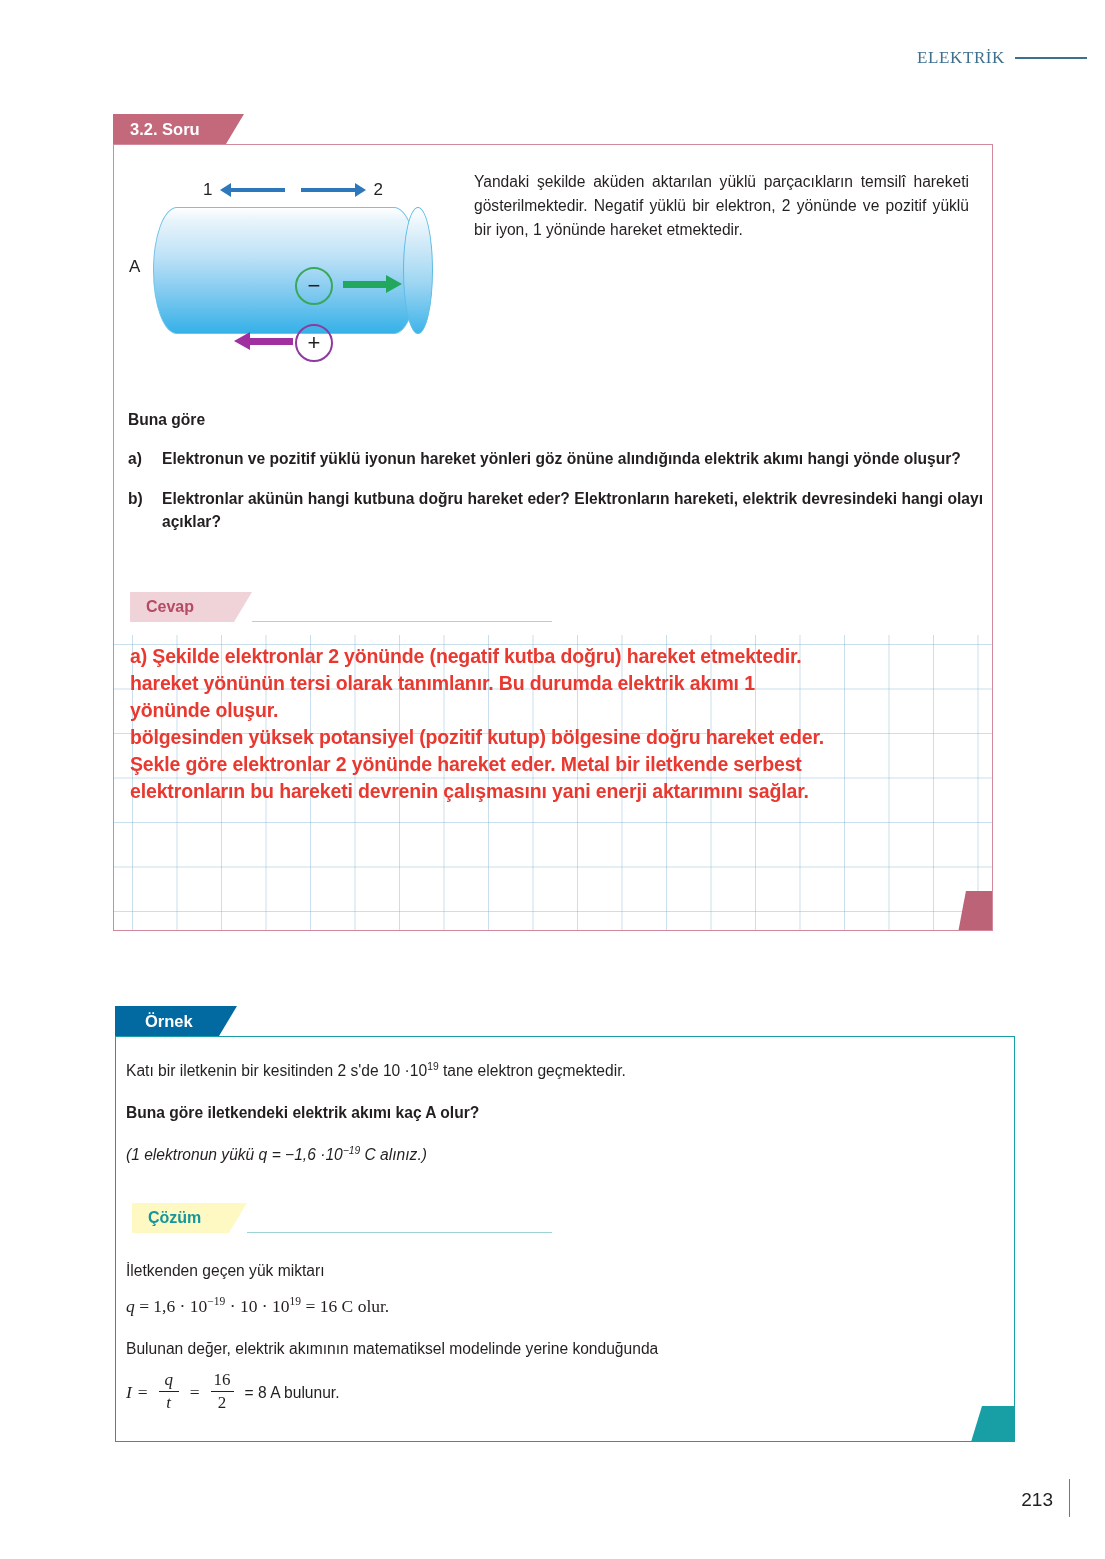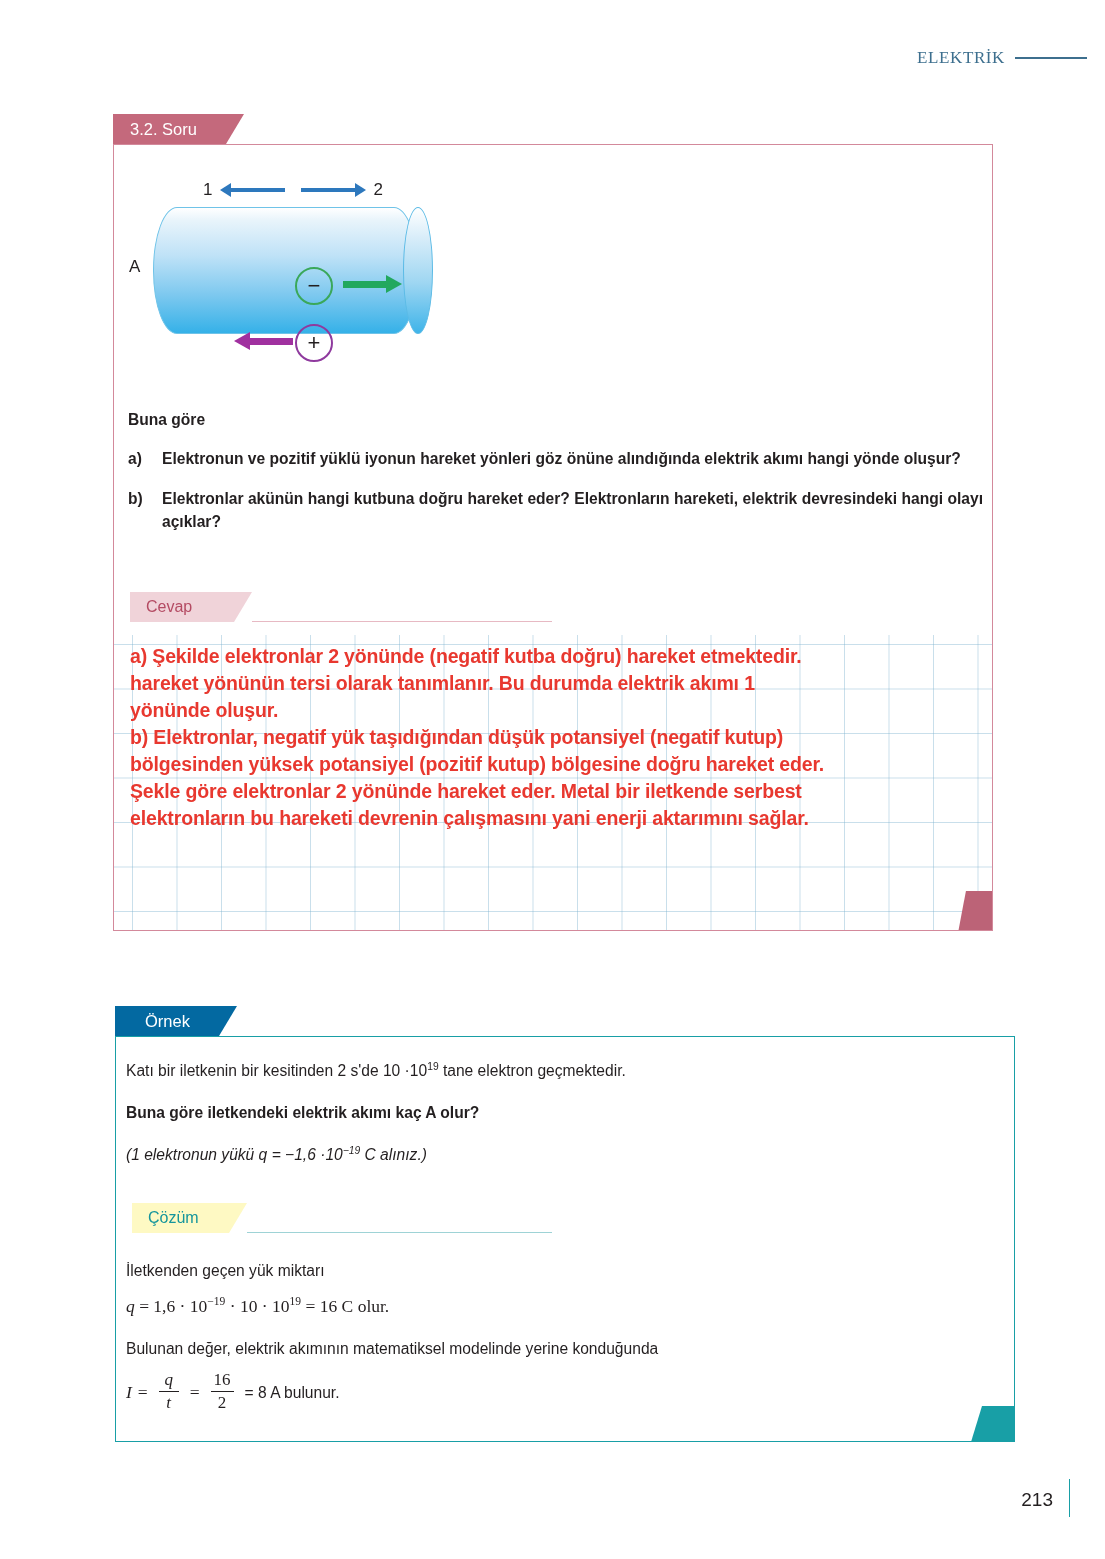--- a/index.html
+++ b/index.html
@@ -36,21 +36,21 @@
     height: 1.5px;
     background: #3d6f8e;
   }
 
   
   .tab {
     position: absolute;
     height: 30px;
     display: flex;
     align-items: center;
-    font-weight: normal;
+    font-weight: bold;
     font-size: 16.5px;
     box-sizing: border-box;
     clip-path: polygon(0 0, 100% 0, calc(100% - 18px) 100%, 0 100%);
   }
   .tab.soru {
     left: 113px;
     top: 114px;
     width: 131px;
     padding-left: 17px;
     background: #c4697c;
@@ -432,20 +432,21 @@
     <div class="cyl-body"></div>
     <div class="cyl-cap"></div>
     <div class="charge neg">−</div>
     <div class="green-arrow"></div>
     <div class="charge pos">+</div>
     <div class="purple-arrow"></div>
   </div>
 </div>
 
 <div class="intro">
+  <p>Yandaki şekilde aküden aktarılan yüklü parçacıkların temsilî hareketi gösterilmektedir. Negatif yüklü bir elektron, 2 yönünde ve pozitif yüklü bir iyon, 1 yönünde hareket etmektedir.</p>
 </div>
 
 <div class="buna-gore">Buna göre</div>
 
 <div class="qlist">
   <div class="qitem">
     <span class="marker">a)</span>
     <span class="qtext">Elektronun ve pozitif yüklü iyonun hareket yönleri göz önüne alındığında elektrik akımı hangi yönde oluşur?</span>
   </div>
   <div class="qitem">
@@ -455,21 +456,20 @@
 </div>
 
 <div class="tab cevap">Cevap</div>
 <div class="label-rule cevap-rule"></div>
 
 <div class="answer-area">
   <div class="answer-text">
     <span class="ln">a) Şekilde elektronlar 2 yönünde (negatif kutba doğru) hareket etmektedir.</span>
     <span class="ln">hareket yönünün tersi olarak tanımlanır. Bu durumda elektrik akımı 1</span>
     <span class="ln">yönünde oluşur.</span>
-    <span class="ln">b) Elektronlar, negatif yük taşıdığından düşük potansiyel (negatif kutup)</span>
     <span class="ln">bölgesinden yüksek potansiyel (pozitif kutup) bölgesine doğru hareket eder.</span>
     <span class="ln">Şekle göre elektronlar 2 yönünde hareket eder. Metal bir iletkende serbest</span>
     <span class="ln">elektronların bu hareketi devrenin çalışmasını yani enerji aktarımını sağlar.</span>
   </div>
   <div class="corner-rose"></div>
 </div>
 
 <div class="tab ornek">Örnek</div>
 <div class="ornek-box">
   <div class="corner-teal"></div>

